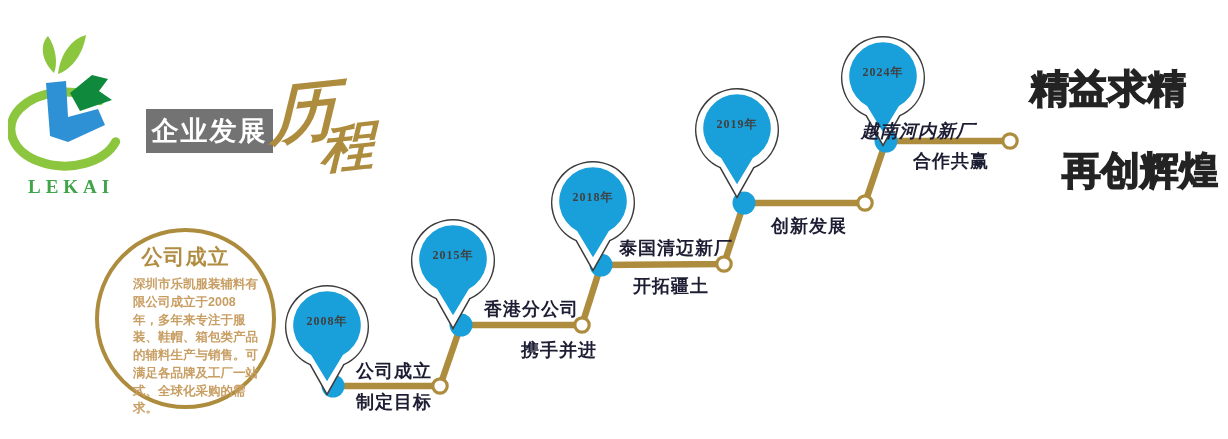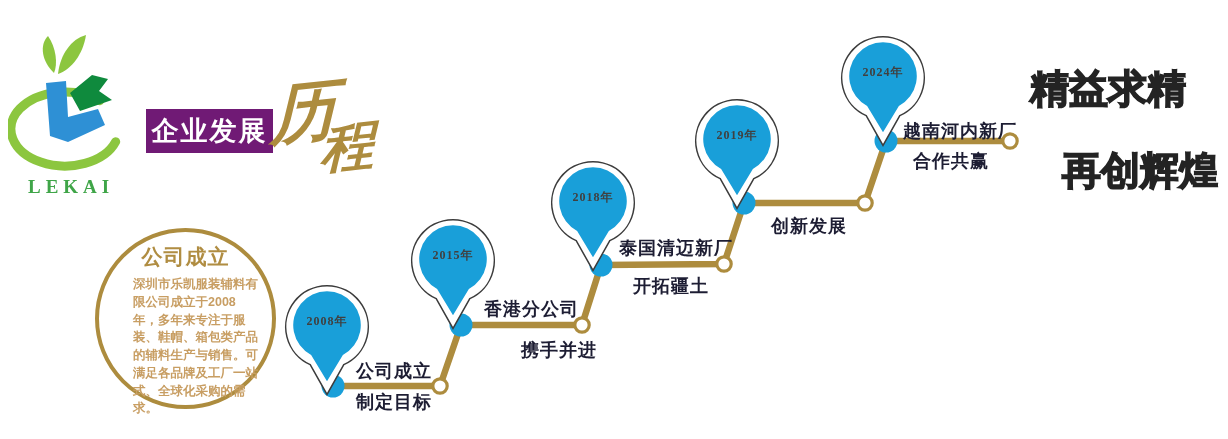--- a/index.html
+++ b/index.html
@@ -14,21 +14,21 @@
   .logo svg { position:absolute; left:0; top:2px; }
   .logo-word {
     position:absolute; left:20px; top:146px; width:104px;
     font-family:"Liberation Serif", serif; font-size:19px; font-weight:bold;
     letter-spacing:5px; color:#3fa548;
   }
 
   
   .title-box {
     position:absolute; left:146px; top:109px; width:127px; height:44px;
-    background:#701a75; color:#ffffff; display:flex; align-items:center;
+    background:#737373; color:#ffffff; display:flex; align-items:center;
     justify-content:center; font-size:27px; font-weight:bold; letter-spacing:2px;
   }
   .script { position:absolute; color:#ad8c3e; font-family:"Liberation Serif", serif;
             font-weight:bold; font-style:italic; line-height:1; }
   .script-1 { left:270px; top:80px;  font-size:66px; transform:rotate(-6deg) skewX(-6deg); }
   .script-2 { left:320px; top:120px; font-size:54px; transform:rotate(-6deg) skewX(-6deg); }
 
   
   .intro {
     position:absolute; left:95px; top:228px; width:181px; height:181px;
@@ -49,33 +49,33 @@
   
   .balloon { position:absolute; width:94px; height:122px; }
   .balloon .year {
     position:absolute; left:0; top:33px; width:94px; text-align:center;
     font-family:"Liberation Serif", serif; font-size:12px; font-weight:bold;
     color:#404040; letter-spacing:1px;
   }
   .b1 { left:280px; top:280px; }
   .b2 { left:406px; top:214px; }
   .b3 { left:546px; top:156px; }
-  .b4 { left:690px; top:94px; }
+  .b4 { left:690px; top:83px; }
   .b5 { left:836px; top:31px; }
 
   
   .mt {
     position:absolute; white-space:nowrap; font-family:"Liberation Serif", serif;
     font-size:18px; font-weight:bold; color:#1d1d33; letter-spacing:1px;
   }
   .m1t { left:356px; top:359px; } .m1s { left:356px; top:390px; }
   .m2t { left:484px; top:297px; } .m2s { left:493px; top:338px;margin-left:28px; }
   .m3t { left:619px; top:236px; } .m3s { left:633px; top:274px;text-align:right; }
   .m4t { left:752px; top:174px; } .m4s { left:771px; top:214px; }
-  .m5t { left:903px; top:119px; } .m5s { left:913px; top:149px; }
+  .m5t { left:861px; top:119px;font-style:italic; } .m5s { left:913px; top:149px; }
 
   
   .big {
     position:absolute; white-space:nowrap; font-size:39px; font-weight:900;
     color:#232323; letter-spacing:0px; font-family:"Liberation Sans", sans-serif;
     -webkit-text-stroke:1.5px #232323;
   }
   .big1 { left:1030px; top:62px; }
   .big2 { left:1062px; top:144px; }
 </style>

